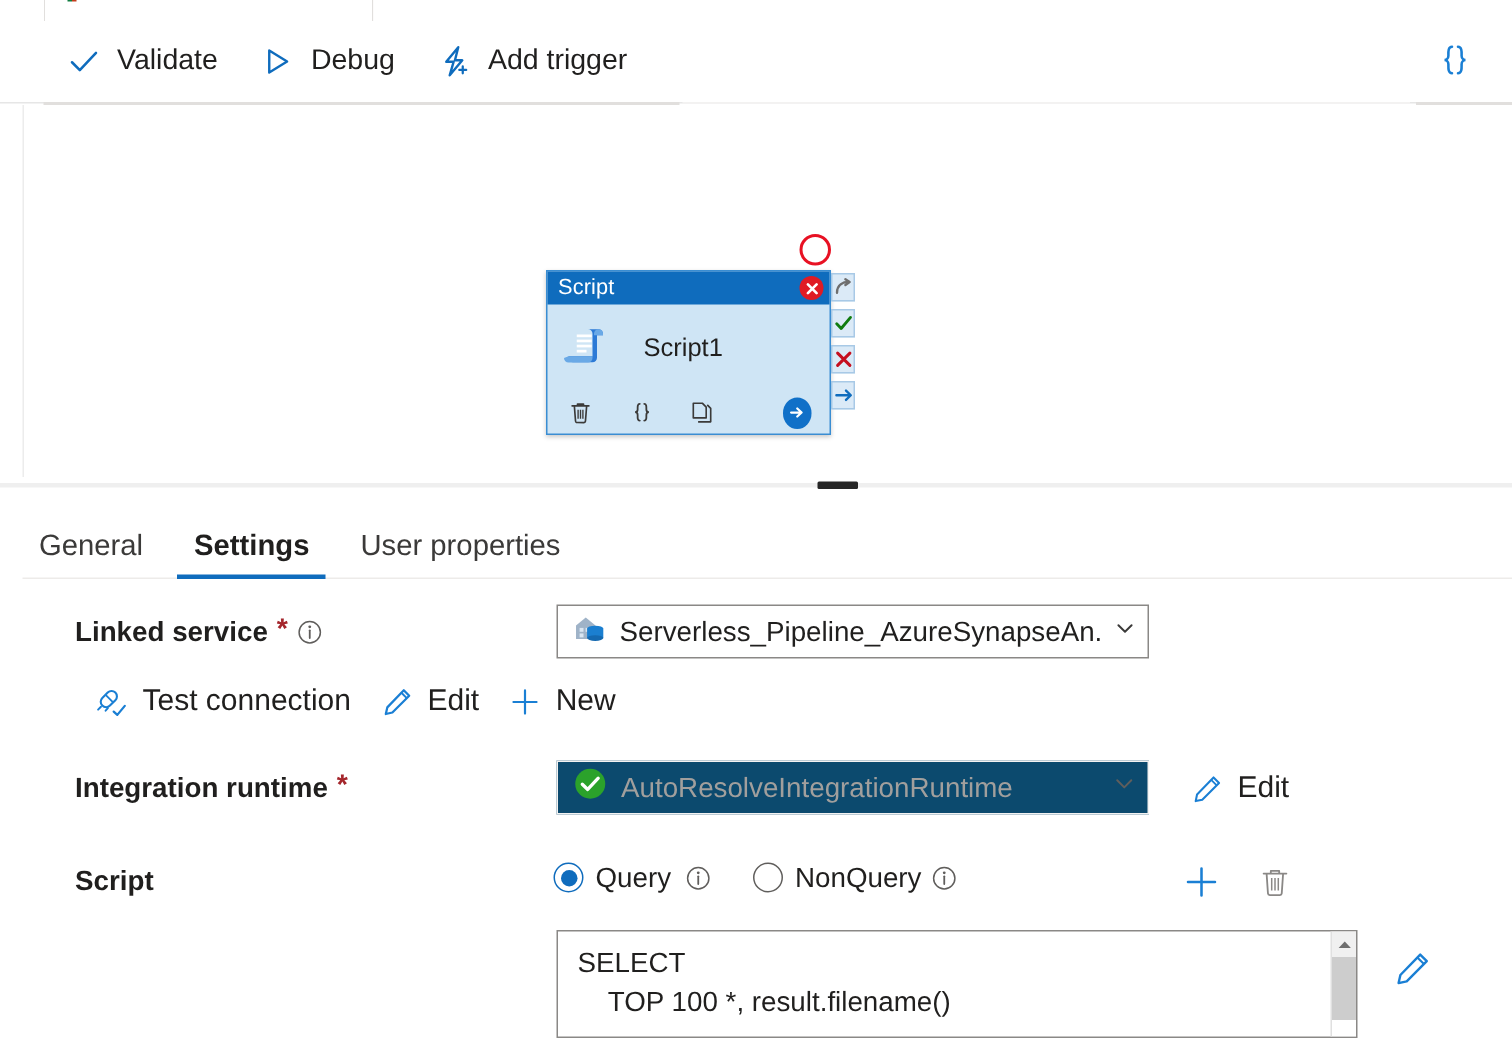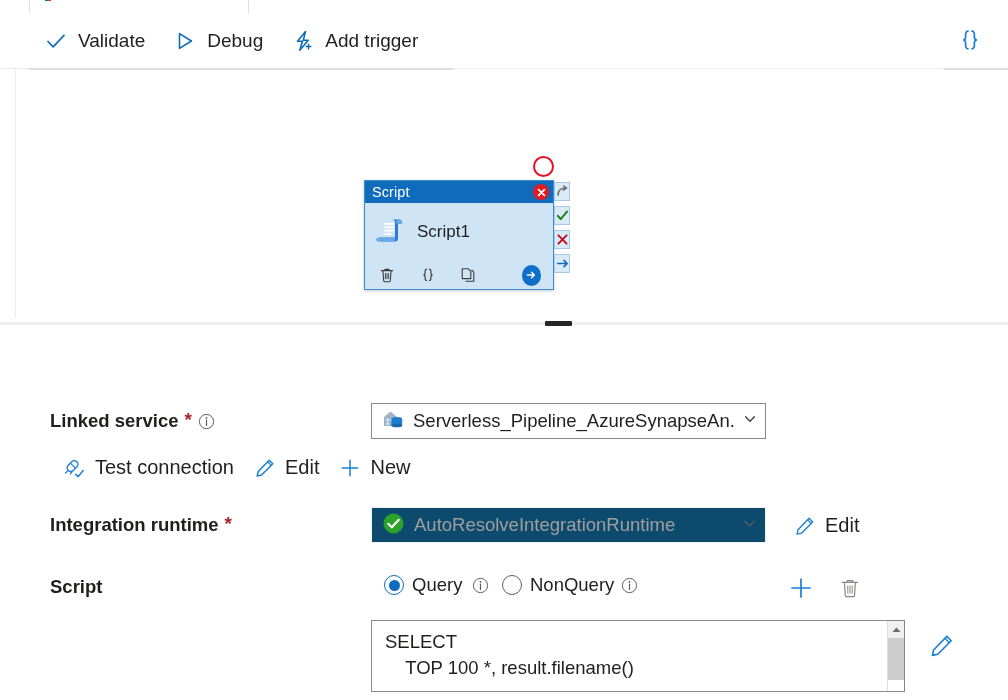--- a/index.html
+++ b/index.html
@@ -87,21 +87,21 @@
     height: 22px; background: #0f6cbd;
     display: flex; align-items: center; justify-content: space-between;
     padding: 0 4px 0 7px;
   }
   .node-title { color: #ffffff; font-size: 14.5px; font-weight: 400; letter-spacing:.1px; }
   .node-close {
     width: 16px; height: 16px; border-radius: 50%; background: #e01b24;
     display:flex; align-items:center; justify-content:center; cursor:pointer;
   }
   .node-close svg { display:block; }
-  .node-body { display:flex; align-items:center; height: 58px; padding-left: 10px; gap: 8px; }
+  .node-body { display:flex; align-items:center; height: 58px; padding-left: 10px; gap: 20px; }
   .node-name { font-size: 17px; color: #201f1e; }
   .node-footer {
     display:flex; align-items:center; height: 28px; padding: 0 12px 0 13px; gap: 22px;
   }
   .node-foot-ico { width:20px; height:20px; display:flex; align-items:center; justify-content:center; cursor:pointer; }
   .node-foot-spacer { flex:1; }
   .node-run {
     width: 21px; height: 21px; border-radius: 50%; background:#1070c8;
     display:flex; align-items:center; justify-content:center; cursor:pointer;
   }
@@ -332,20 +332,25 @@
     </div>
   </div>
 
   <div class="splitter">
     <div class="rail"></div>
     <div class="grip"></div>
   </div>
 
   <div class="props">
 
+    <div class="tabs">
+      <button class="tab">General</button>
+      <button class="tab active">Settings</button>
+      <button class="tab">User properties</button>
+    </div>
 
     <div class="form">
 
       <div class="row" style="height:58px;">
         <div class="lbl" style="left:50px; top:18px;">
           <span>Linked service</span>
           <span class="req">*</span>
           <span class="info-ico">
             <svg width="17" height="17" viewBox="0 0 17 17">
                 <circle cx="8.5" cy="8.5" r="7.1" fill="none" stroke="#605e5c" stroke-width="1"></circle>
@@ -440,21 +445,21 @@
           </span>
           <span>Edit</span>
         </button>
       </div>
 
       <div class="row" style="height:56px;">
         <div class="lbl" style="left:50px; top:16px;">
           <span>Script</span>
         </div>
 
-        <div style="position:absolute; left:384px; top:14px; display:flex; align-items:center; gap:10px;">
+        <div style="position:absolute; left:369px; top:14px; display:flex; align-items:center; gap:10px;">
           <span class="radio-wrap">
             <span class="radio sel"></span>
             <span class="radio-lbl">Query</span>
           </span>
           <span class="info-ico">
             <svg width="17" height="17" viewBox="0 0 17 17">
                 <circle cx="8.5" cy="8.5" r="7.1" fill="none" stroke="#605e5c" stroke-width="1"></circle>
                 <circle cx="8.5" cy="4.9" r=".95" fill="#605e5c"></circle>
                 <path d="M8.5 7.2 v5.2" stroke="#605e5c" stroke-width="1.2" stroke-linecap="round"></path>
               </svg>

